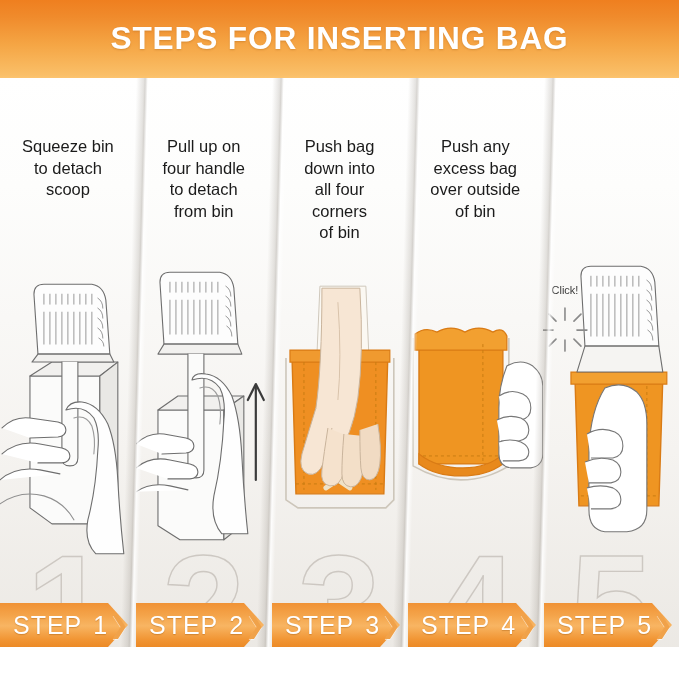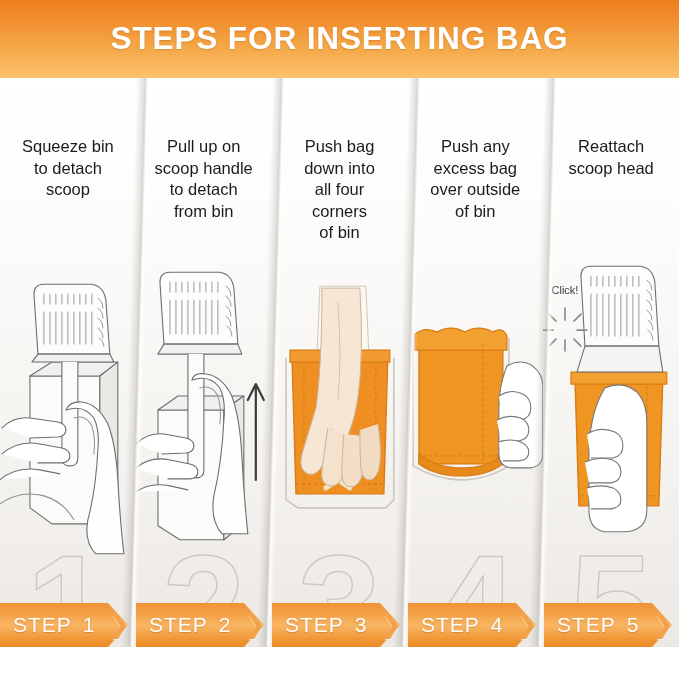--- a/index.html
+++ b/index.html
@@ -56,21 +56,21 @@
   }
 
   
   .art{position:absolute;left:0;right:0;top:180px;height:300px;}
   .art svg{display:block;width:100%;height:100%;}
 
   
   .tabs{position:absolute;left:0;bottom:32px;width:679px;height:44px;}
   .tab{
     position:absolute;top:0;height:44px;width:128px;
-    color:#fff;font-size:21px;letter-spacing:1px;
+    color:#fff;font-size:25px;letter-spacing:1px;
     display:flex;align-items:center;
     box-sizing:border-box;padding-left:13px;
     background:linear-gradient(to bottom,#f09235 0%,#f4a44a 28%,#f8b563 52%,#f19635 82%,#ec8a26 100%);
     clip-path:polygon(0 0, calc(100% - 20px) 0, 100% 50%, calc(100% - 20px) 100%, 0 100%);
     text-shadow:0 1px 1px rgba(150,80,10,.35);
   }
   .tab .lbl{white-space:nowrap}
   .tab .num{margin-left:11px}
   .chev{
     position:absolute;top:0;height:44px;width:26px;
@@ -128,21 +128,21 @@
 
               <path d="M0 246 Q20 232 44 238 Q64 244 74 262" stroke="#8f8f8f"></path>
             </g>
           </svg>
         </div>
         <div class="wm">1</div>
       </div>
 
       <div class="panel">
         <div class="caption">Pull up on
-scoop handle
+four handle
 to detach
 from bin</div>
         <div class="art">
           <svg viewBox="0 0 136 300" preserveAspectRatio="xMidYMid meet">
             <g fill="none" stroke="#6e6e6e" stroke-width="1.1" stroke-linejoin="round" stroke-linecap="round">
 
               <path d="M22 152 L22 268 L44 282 L88 282 L88 152 Z" fill="#fbfbfa"></path>
               <path d="M22 152 L42 138 L108 138 L88 152 Z" fill="#f1f0ee"></path>
               <path d="M88 152 L108 138 L108 266 L88 282 Z" fill="#e9e8e5"></path>
 
@@ -239,22 +239,20 @@
                 <path d="M92 138 Q104 130 116 136 Q124 140 124 150 Q124 160 114 162 L96 162" fill="#ffffff"></path>
                 <path d="M90 162 Q102 156 114 160 Q122 164 122 172 Q122 181 112 183 L94 183" fill="#ffffff"></path>
                 <path d="M92 184 Q104 180 114 184 Q122 188 122 194 Q122 202 112 203 L96 203" fill="#ffffff"></path>
               </g>
           </svg>
         </div>
         <div class="wm">4</div>
       </div>
 
       <div class="panel">
-        <div class="caption">Reattach
-scoop head</div>
         <div class="art">
           <svg viewBox="0 0 136 300" preserveAspectRatio="xMidYMid meet">
 
               <path d="M32 120 L120 120 L116 248 L36 248 Z" fill="#ef9522" stroke="#d97b15" stroke-width="1.4"></path>
               <path d="M28 114 L124 114 L124 126 L28 126 Z" fill="#f2a030" stroke="#d97b15" stroke-width="1.2"></path>
               <g stroke="#c97c12" stroke-width="1" stroke-dasharray="3 3" fill="none">
                 <path d="M104 128 L104 242"></path>
                 <path d="M38 238 L114 238"></path>
               </g>
 

